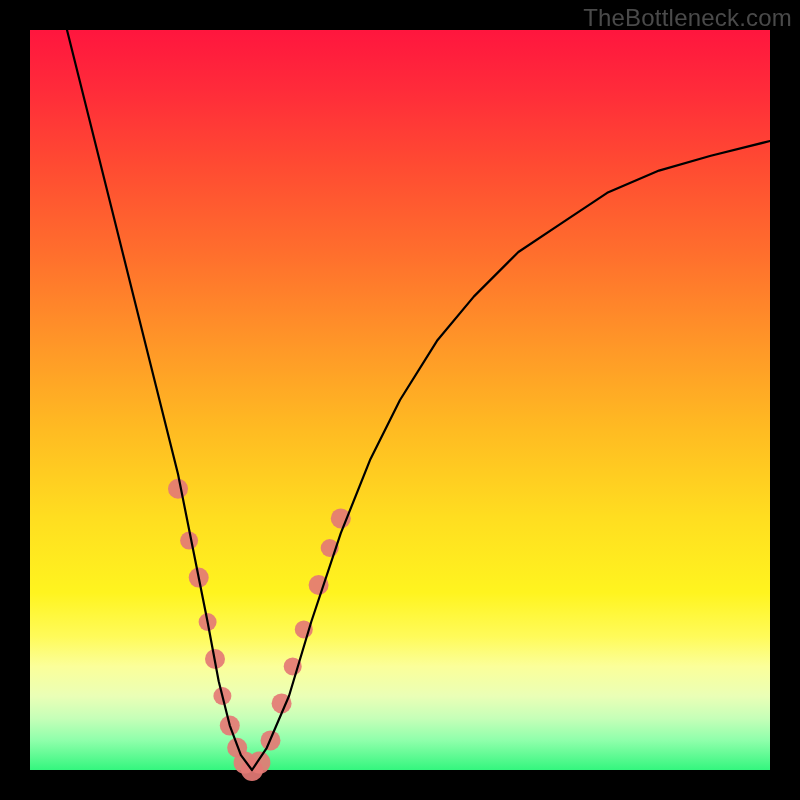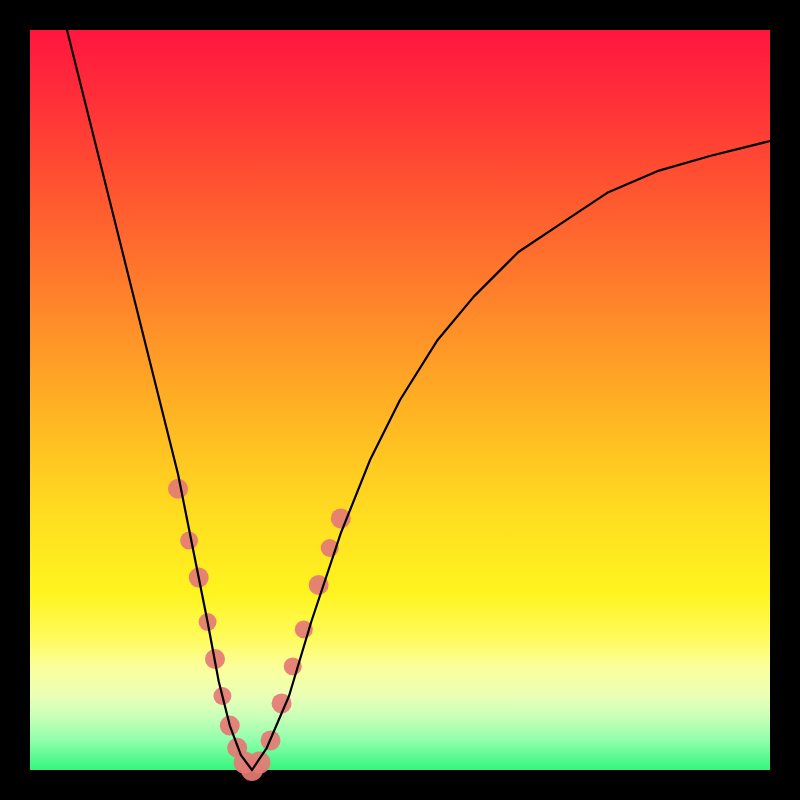--- a/index.html
+++ b/index.html
@@ -96,13 +96,14 @@
         <circle cx="251.6" cy="673.4" r="10" class="dot"></circle>
         <circle cx="262.7" cy="636.4" r="9" class="dot"></circle>
         <circle cx="273.8" cy="599.4" r="9" class="dot"></circle>
         <circle cx="288.6" cy="555.0" r="10" class="dot"></circle>
         <circle cx="299.7" cy="518.0" r="9" class="dot"></circle>
         <circle cx="310.8" cy="488.4" r="10" class="dot"></circle>
       </g>
     <path id="curve-path" class="curve" d="M37.0 0.0 L59.2 88.8 L81.4 177.6 L103.6 266.4 L125.8 355.2 L148.0 444.0 L162.8 518.0 L177.6 592.0 L188.7 651.2 L199.8 695.6 L210.9 725.2 L222.0 740.0 L236.8 717.8 L259.0 666.0 L281.2 592.0 L310.8 503.2 L340.4 429.2 L370.0 370.0 L407.0 310.8 L444.0 266.4 L488.4 222.0 L532.8 192.4 L577.2 162.8 L629.0 140.6 L680.8 125.8 L740.0 111.0"></path>
   </svg>
 
+  <div class="watermark">TheBottleneck.com</div>
 </div>
 
 </body></html>

